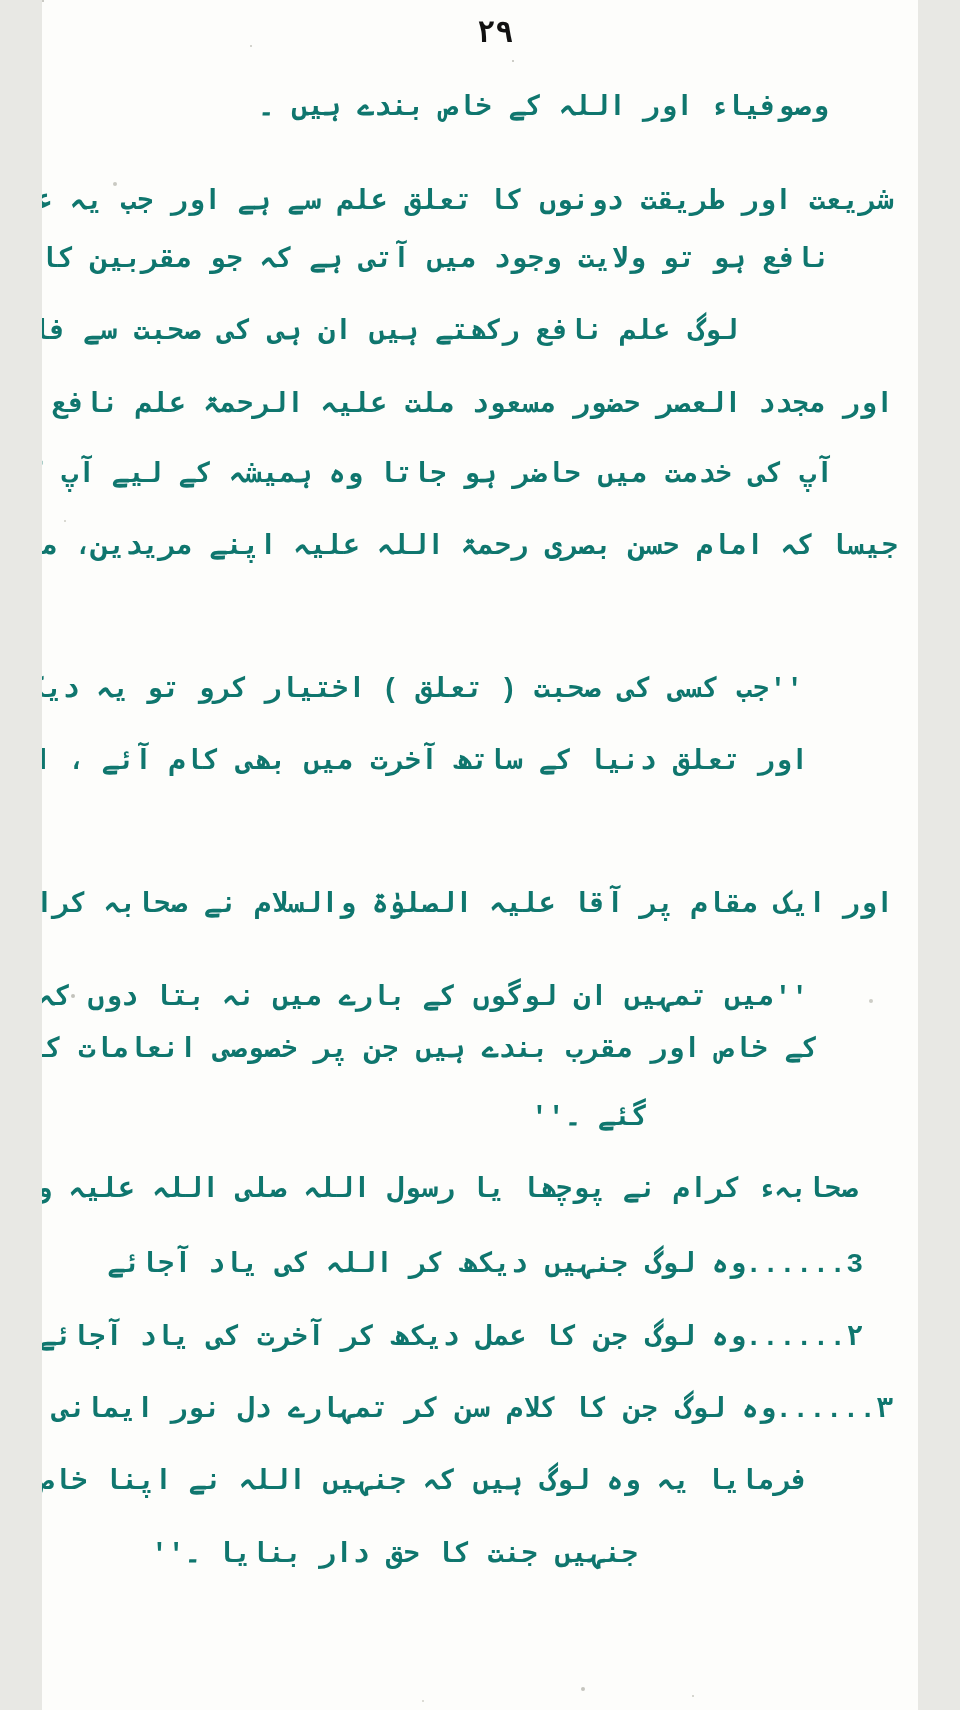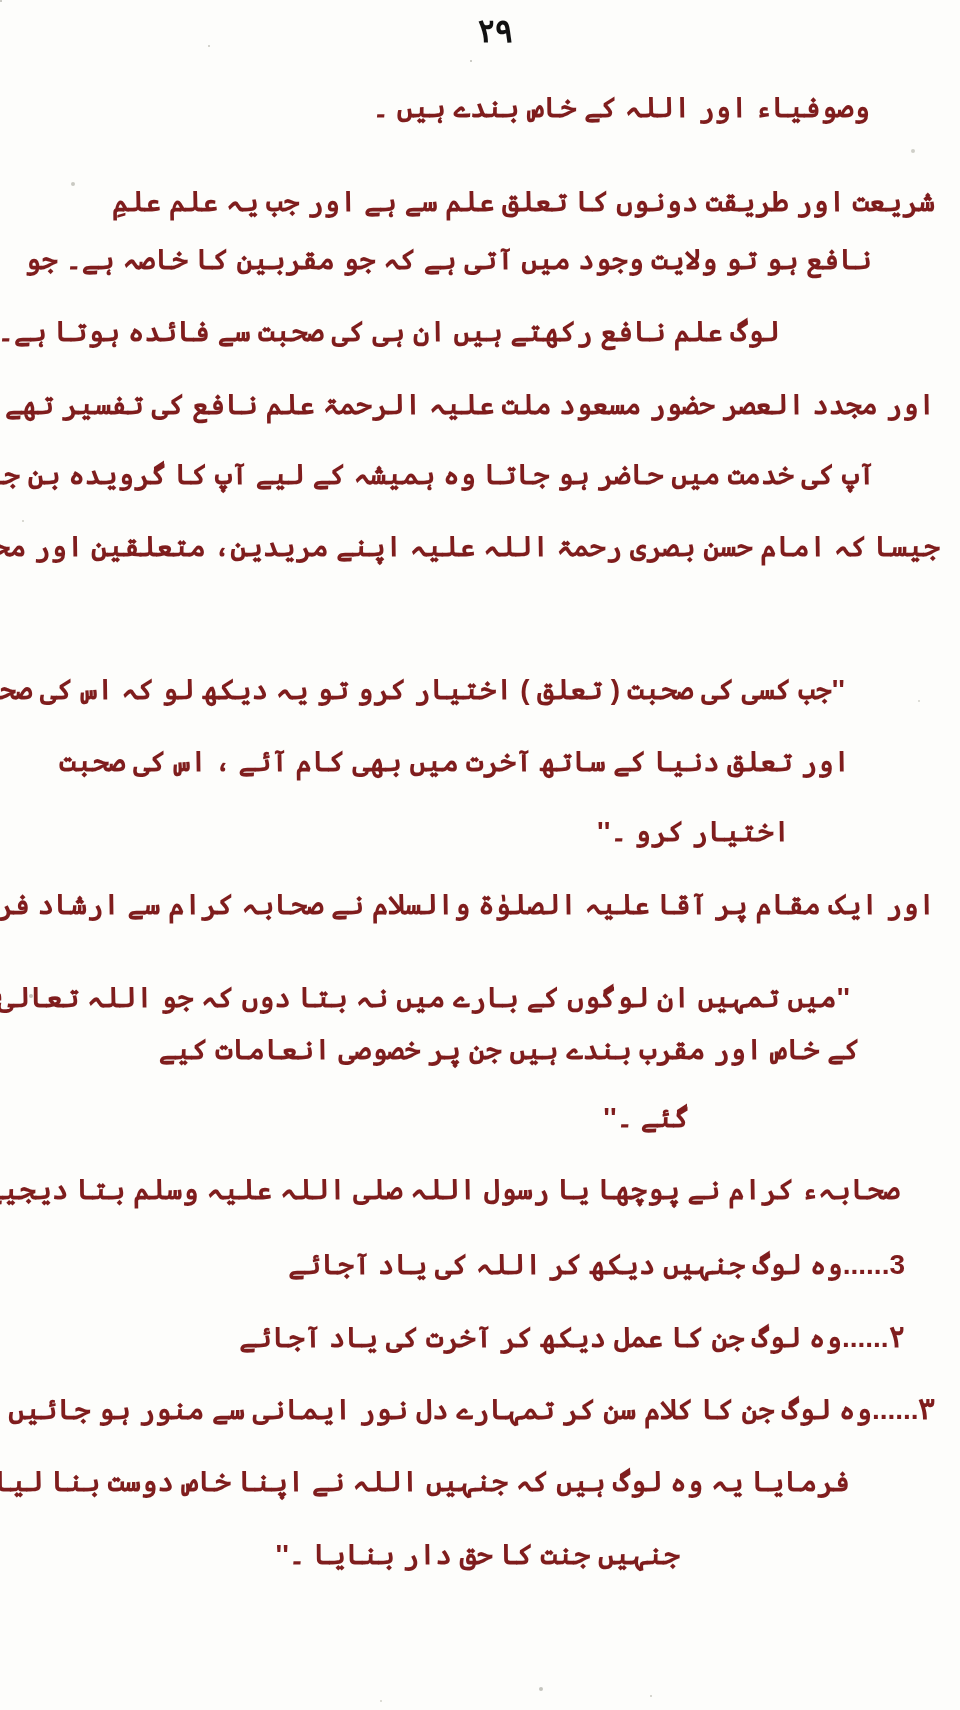--- a/index.html
+++ b/index.html
@@ -2,26 +2,26 @@
 <html lang="ur" dir="rtl"><head>
 <meta charset="utf-8">
 <style>
   html, body {
     margin: 0;
     padding: 0;
     background: #e8e8e4;
   }
   .page {
     position: relative;
-    width: 960px;
+    width: 876px;
     height: 1710px;
     margin: 0 auto;
     background: #fdfdfb;
     overflow: hidden;
-    font-family: Liberation Sans, sans-serif;
+    font-family: Liberation Mono, monospace;
     color: #0d0d0d;
     text-align: center;
   }
   .page-number {
     position: absolute;
     top: 14px;
     left: 50%;
     transform: translateX(-8%);
     font-size: 30px;
     font-weight: bold;
@@ -29,21 +29,21 @@
     color: #111;
   }
   .line {
     position: absolute;
     direction: rtl;
     unicode-bidi: embed;
     white-space: nowrap;
     font-size: 28px;
     font-weight: 600;
     line-height: 1.45;
-    color: #7f1d1d;
+    color: #0f766e;
     text-rendering: optimizeLegibility;
   }
   .line.quote { font-weight: 700; }
   
   .scan-noise {
     position: absolute;
     top: 0; left: 0;
     width: 2px; height: 2px;
     background: #b9b9b2;
     border-radius: 50%;
@@ -71,21 +71,20 @@
 
   <div class="line" style="top:88px;  right:90px;">وصوفیاء اور اللہ کے خاص بندے ہیں ۔</div>
   <div class="line" style="top:162px; right:25px;margin-top:20px;">شریعت اور طریقت دونوں کا تعلق علم سے ہے اور جب یہ علم علمِ</div>
   <div class="line" style="top:240px; right:88px;">نافع ہو تو ولایت وجود میں آتی ہے کہ جو مقربین کا خاصہ ہے۔ جو</div>
   <div class="line" style="top:312px; right:180px;">لوگ علم نافع رکھتے ہیں ان ہی کی صحبت سے فائدہ ہوتا ہے۔''</div>
   <div class="line" style="top:385px; right:25px;">اور مجدد العصر حضور مسعود ملت علیہ الرحمۃ علم نافع کی تفسیر تھے اسی لیے جو ایک بار</div>
   <div class="line" style="top:455px; right:85px;">آپ کی خدمت میں حاضر ہو جاتا وہ ہمیشہ کے لیے آپ کا گرویدہ بن جاتا۔</div>
   <div class="line" style="top:527px; right:20px;">جیسا کہ امام حسن بصری رحمۃ اللہ علیہ اپنے مریدین، متعلقین اور محبین کو نصیحت</div>
   <div class="line quote" style="top:670px; right:115px;">''جب کسی کی صحبت ( تعلق ) اختیار کرو تو یہ دیکھ لو کہ اس کی صحبت</div>
   <div class="line quote" style="top:742px; right:110px;">اور تعلق دنیا کے ساتھ آخرت میں بھی کام آئے ، اس کی صحبت</div>
-  <div class="line quote" style="top:812px; right:170px;">اختیار کرو ۔''</div>
   <div class="line" style="top:885px; right:25px;">اور ایک مقام پر آقا علیہ الصلوٰۃ والسلام نے صحابہ کرام سے ارشاد فرمایا کہ:</div>
   <div class="line quote" style="top:958px;  right:110px;margin-top:20px;">''میں تمہیں ان لوگوں کے بارے میں نہ بتا دوں کہ جو اللہ تعالیٰ</div>
   <div class="line quote" style="top:1030px; right:100px;">کے خاص اور مقرب بندے ہیں جن پر خصوصی انعامات کیے</div>
   <div class="line quote" style="top:1098px; right:270px;">گئے ۔''</div>
   <div class="line" style="top:1170px; right:60px;">صحابہء کرام نے پوچھا یا رسول اللہ صلی اللہ علیہ وسلم بتا دیجیے ۔ فرمایا:</div>
   <div class="line" style="top:1245px; right:55px;">3......وہ لوگ جنہیں دیکھ کر اللہ کی یاد آجائے</div>
   <div class="line" style="top:1318px; right:55px;">۲......وہ لوگ جن کا عمل دیکھ کر آخرت کی یاد آجائے</div>
   <div class="line" style="top:1390px; right:25px;">۳......وہ لوگ جن کا کلام سن کر تمہارے دل نور ایمانی سے منور ہو جائیں ۔</div>
   <div class="line" style="top:1462px; right:110px;">فرمایا یہ وہ لوگ ہیں کہ جنہیں اللہ نے اپنا خاص دوست بنا لیا اور</div>
   <div class="line" style="top:1535px; right:280px;">جنہیں جنت کا حق دار بنایا ۔''</div>

